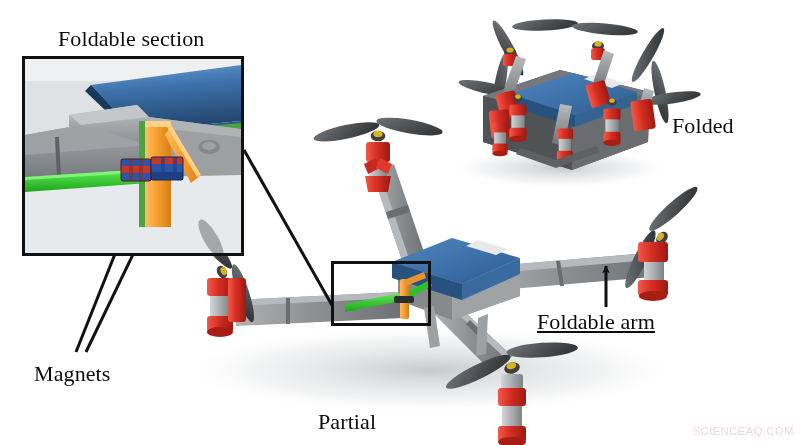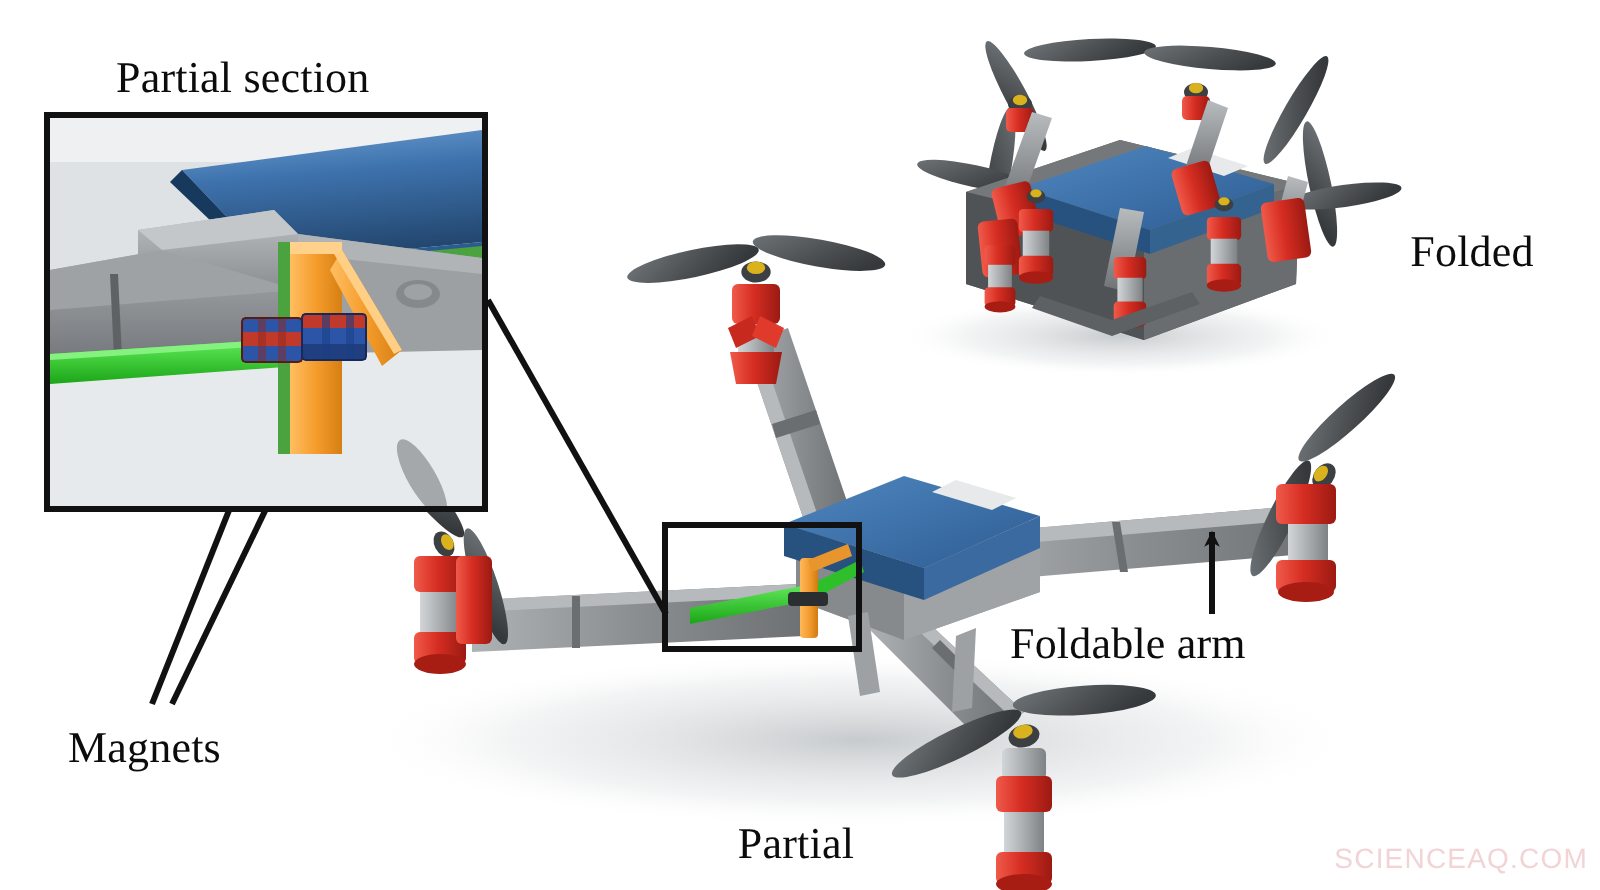--- a/index.html
+++ b/index.html
@@ -15,30 +15,30 @@
   }
   .lbl {
     position: absolute;
     color: #0c0c0c;
     font-family: "Liberation Serif", "DejaVu Serif", serif;
     font-size: 22px;
     line-height: 1.08;
     white-space: pre;
     letter-spacing: 0.1px;
   }
-  .lbl.center { text-align: center; }
+  .lbl.center { }
   #svgroot {
     position: absolute; left: 0; top: 0;
     width: 800px; height: 445px;
   }
   #watermark {
     position: absolute;
     right: 6px; bottom: 8px;
     font-family: "Liberation Sans", sans-serif;
-    font-size: 14px;
+    font-size: 11px;
     letter-spacing: 0.6px;
     color: #f2d3d6;
     user-select: none;
   }
   .sectionbox {
     position: absolute;
     box-sizing: border-box;
     border: 3px solid #111;
     background: #d8dbdd;
     overflow: hidden;
@@ -389,29 +389,29 @@
           <rect x="126" y="98" width="32" height="23" rx="2" fill="none" stroke="#16295a" stroke-width="1"></rect>
         </g>
       </g>
 
       <ellipse cx="186" cy="180" rx="22" ry="7" fill="#8d9194" opacity="0.75" transform="rotate(60 186 180)"></ellipse>
     </svg>
   </div>
 
   <div class="detailbox" style="left:331px; top:261px; width:100px; height:65px;"></div>
 
-  <div class="lbl" style="left:58px; top:27px;">Partial section</div>
+  <div class="lbl" style="left:58px; top:27px;">Foldable section</div>
 
   <div class="lbl" style="left:34px; top:362px;">Magnets</div>
 
   <div class="lbl center" style="left:318px; top:362px; width:160px;">
     <div>Partial</div>
     
   </div>
 
   <div class="lbl center" style="left:672px; top:66px; width:128px;">
     <div>Folded</div>
   </div>
 
-  <div class="lbl" style="left:505px; top:310px;">Foldable arm</div>
+  <div class="lbl" style="left:537px; top:310px;text-decoration:underline;">Foldable arm</div>
 
   <div id="watermark">SCIENCEAQ.COM</div>
 </div>
 
 </body></html>

